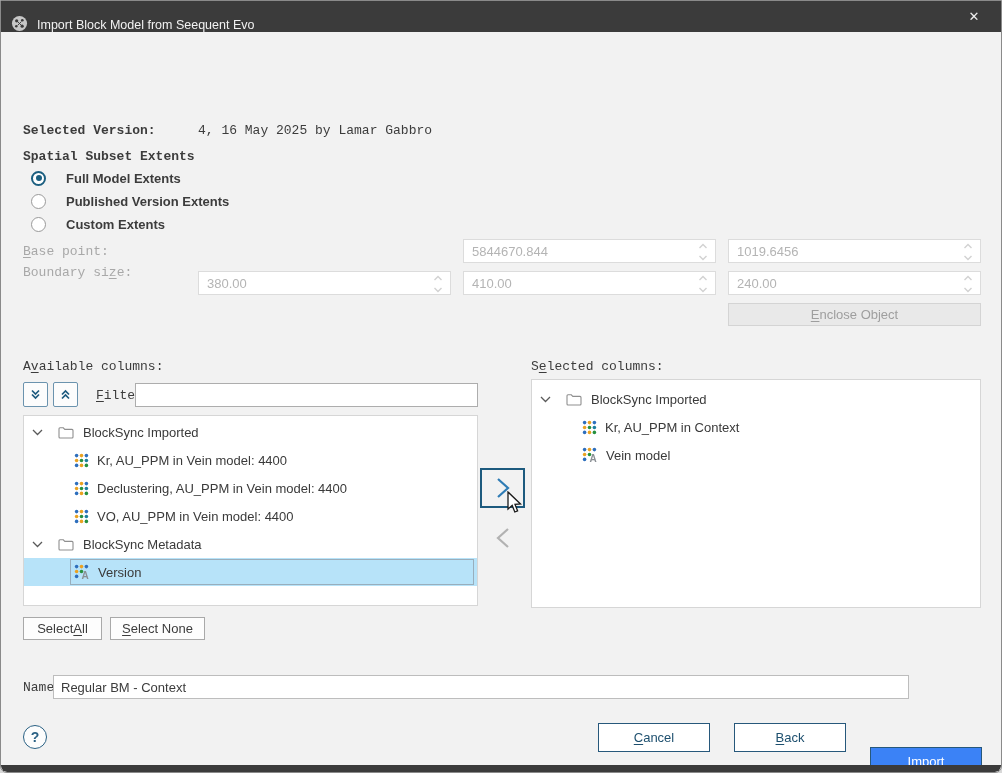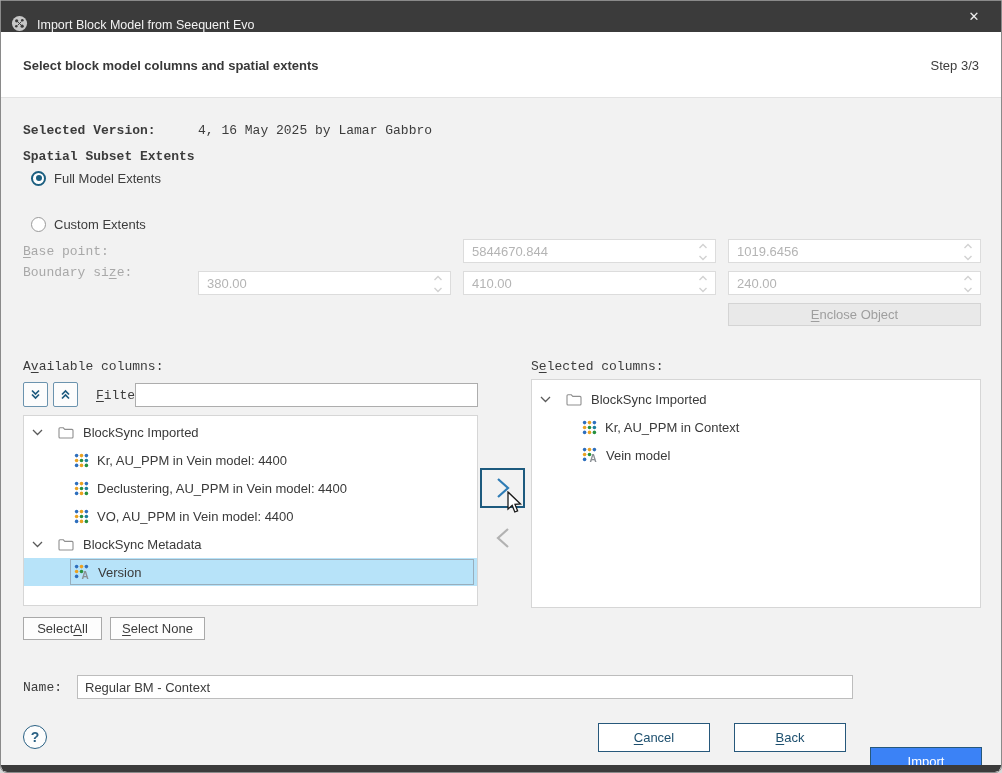--- a/index.html
+++ b/index.html
@@ -27,21 +27,21 @@
   .lbl.disabled { color:#a8a8a8; }
   u { text-decoration:underline; text-underline-offset:2px; }
   .txtinput { position:absolute; background:#fff; border:1px solid #adadad; height:24px;
     font-family:"Liberation Sans", sans-serif; font-size:13px; color:#3c3c3c; padding:0 7px; }
   .spinbox { position:absolute; width:253px; height:24px; background:#fff; border:1px solid #dcdcdc; }
   .spinbox input { position:absolute; inset:0; border:none; background:transparent; width:100%;
     font-family:"Liberation Sans", sans-serif; font-size:13px; color:#b4b4b4; padding:0 22px 0 8px; }
   .spin-arrows { position:absolute; right:6px; top:3px; width:12px; height:18px;
     display:flex; flex-direction:column; align-items:center; justify-content:space-between; }
   
-  .radio-row { position:absolute; left:30px; display:flex; align-items:center; gap:8px; height:18px; }
+  .radio-row { position:absolute; left:30px; display:flex; align-items:center; gap:20px; height:18px;font-weight:bold; }
   .radio { width:15px; height:15px; border-radius:50%; background:#fff; border:1px solid #9a9a9a; position:relative; }
   .radio.on { border:2px solid #1c5f80; }
   .radio.on::after { content:""; position:absolute; left:2.5px; top:2.5px; width:6px; height:6px;
     border-radius:50%; background:#1c5f80; }
   
   .btn-flat { position:absolute; background:#e9e9e9; border:1px solid #d4d4d4; color:#9e9e9e;
     display:flex; align-items:center; justify-content:center; font-size:13px; }
   .btn-std { position:absolute; background:#fdfdfd; border:1px solid #a9a9a9; color:#3c3c3c;
     display:flex; align-items:center; justify-content:center; font-size:13px; cursor:default; }
   .chev-btn { position:absolute; width:25px; height:25px; background:#fcfcfc; border:1px solid #6b93ae;
@@ -80,34 +80,34 @@
       <circle cx="6" cy="6.2" r="1.7" fill="#3b3b3b"></circle>
       <circle cx="12" cy="5.6" r="1.4" fill="#3b3b3b"></circle>
       <circle cx="11.8" cy="11.8" r="1.7" fill="#3b3b3b"></circle>
       <circle cx="5.6" cy="12" r="1.3" fill="#3b3b3b"></circle>
       <path d="M7 7 L11 11 M11 7 L7 11" stroke="#3b3b3b" stroke-width="1"></path>
     </svg>
     <span class="title">Import Block Model from Seequent Evo</span>
     <span class="close">✕</span>
   </div>
 
-  <div class="header">
-    <div class="htitle">Select block model columns and spatial extents</div>
-    <div class="step">Step 3/3</div>
-  </div>
 
   <div class="lbl bold" style="left:22px; top:122px;">Selected Version:</div>
   <div class="lbl" style="left:197px; top:122px;">4, 16 May 2025 by Lamar Gabbro</div>
 
   <div class="lbl bold" style="left:22px; top:148px;">Spatial Subset Extents</div>
 
   <div class="radio-row" style="top:168px;">
     <span class="radio on"></span>
     <span>Full Model Extents</span>
   </div>
+  <div class="radio-row" style="top:191px;">
+    <span class="radio"></span>
+    <span>Published Version Extents</span>
+  </div>
   <div class="radio-row" style="top:214px;">
     <span class="radio"></span>
     <span>Custom Extents</span>
   </div>
 
   <div class="lbl disabled" style="left:22px; top:243px;"><u>B</u>ase point:</div>
   <div class="spinbox" style="left:462px; top:238px;">
     <input disabled="" value="5844670.844" style="">
     <span class="spin-arrows">
       <svg width="10" height="7" viewBox="0 0 10 7">
@@ -333,21 +333,21 @@
             <circle cx="7.5" cy="7.5" r="1.8" fill="#27903f"></circle>
           <circle cx="2.6" cy="12.4" r="1.8" fill="#2e6fbd"></circle>
           <text x="11" y="15" font-size="10" font-weight="bold" fill="#8a8f94" font-family="Liberation Sans, sans-serif" text-anchor="middle">A</text>
         </svg>
       </span>
       <span class="tlabel">Vein model</span>
     </div>
   </div>
 
   <div class="lbl" style="left:22px; top:679px;">Name:</div>
-  <input class="txtinput" style="left: 76px; top: 674px; width: 776px; border-color: rgb(189, 189, 189);" value="Regular BM - Context">
+  <input class="txtinput" style="left: 52px; top: 674px; width: 856px; border-color: rgb(189, 189, 189);" value="Regular BM - Context">
 
   <div class="help-circle">
     <span>?</span>
   </div>
   <div class="btn-dlg" style="left:597px; top:722px;"><u>C</u>ancel</div>
   <div class="btn-dlg" style="left:733px; top:722px;"><u>B</u>ack</div>
   <div class="btn-dlg primary" style="left:869px; top:722px;">I<u>m</u>port</div>
 
   <div class="bottom-edge"></div>
 </div>

